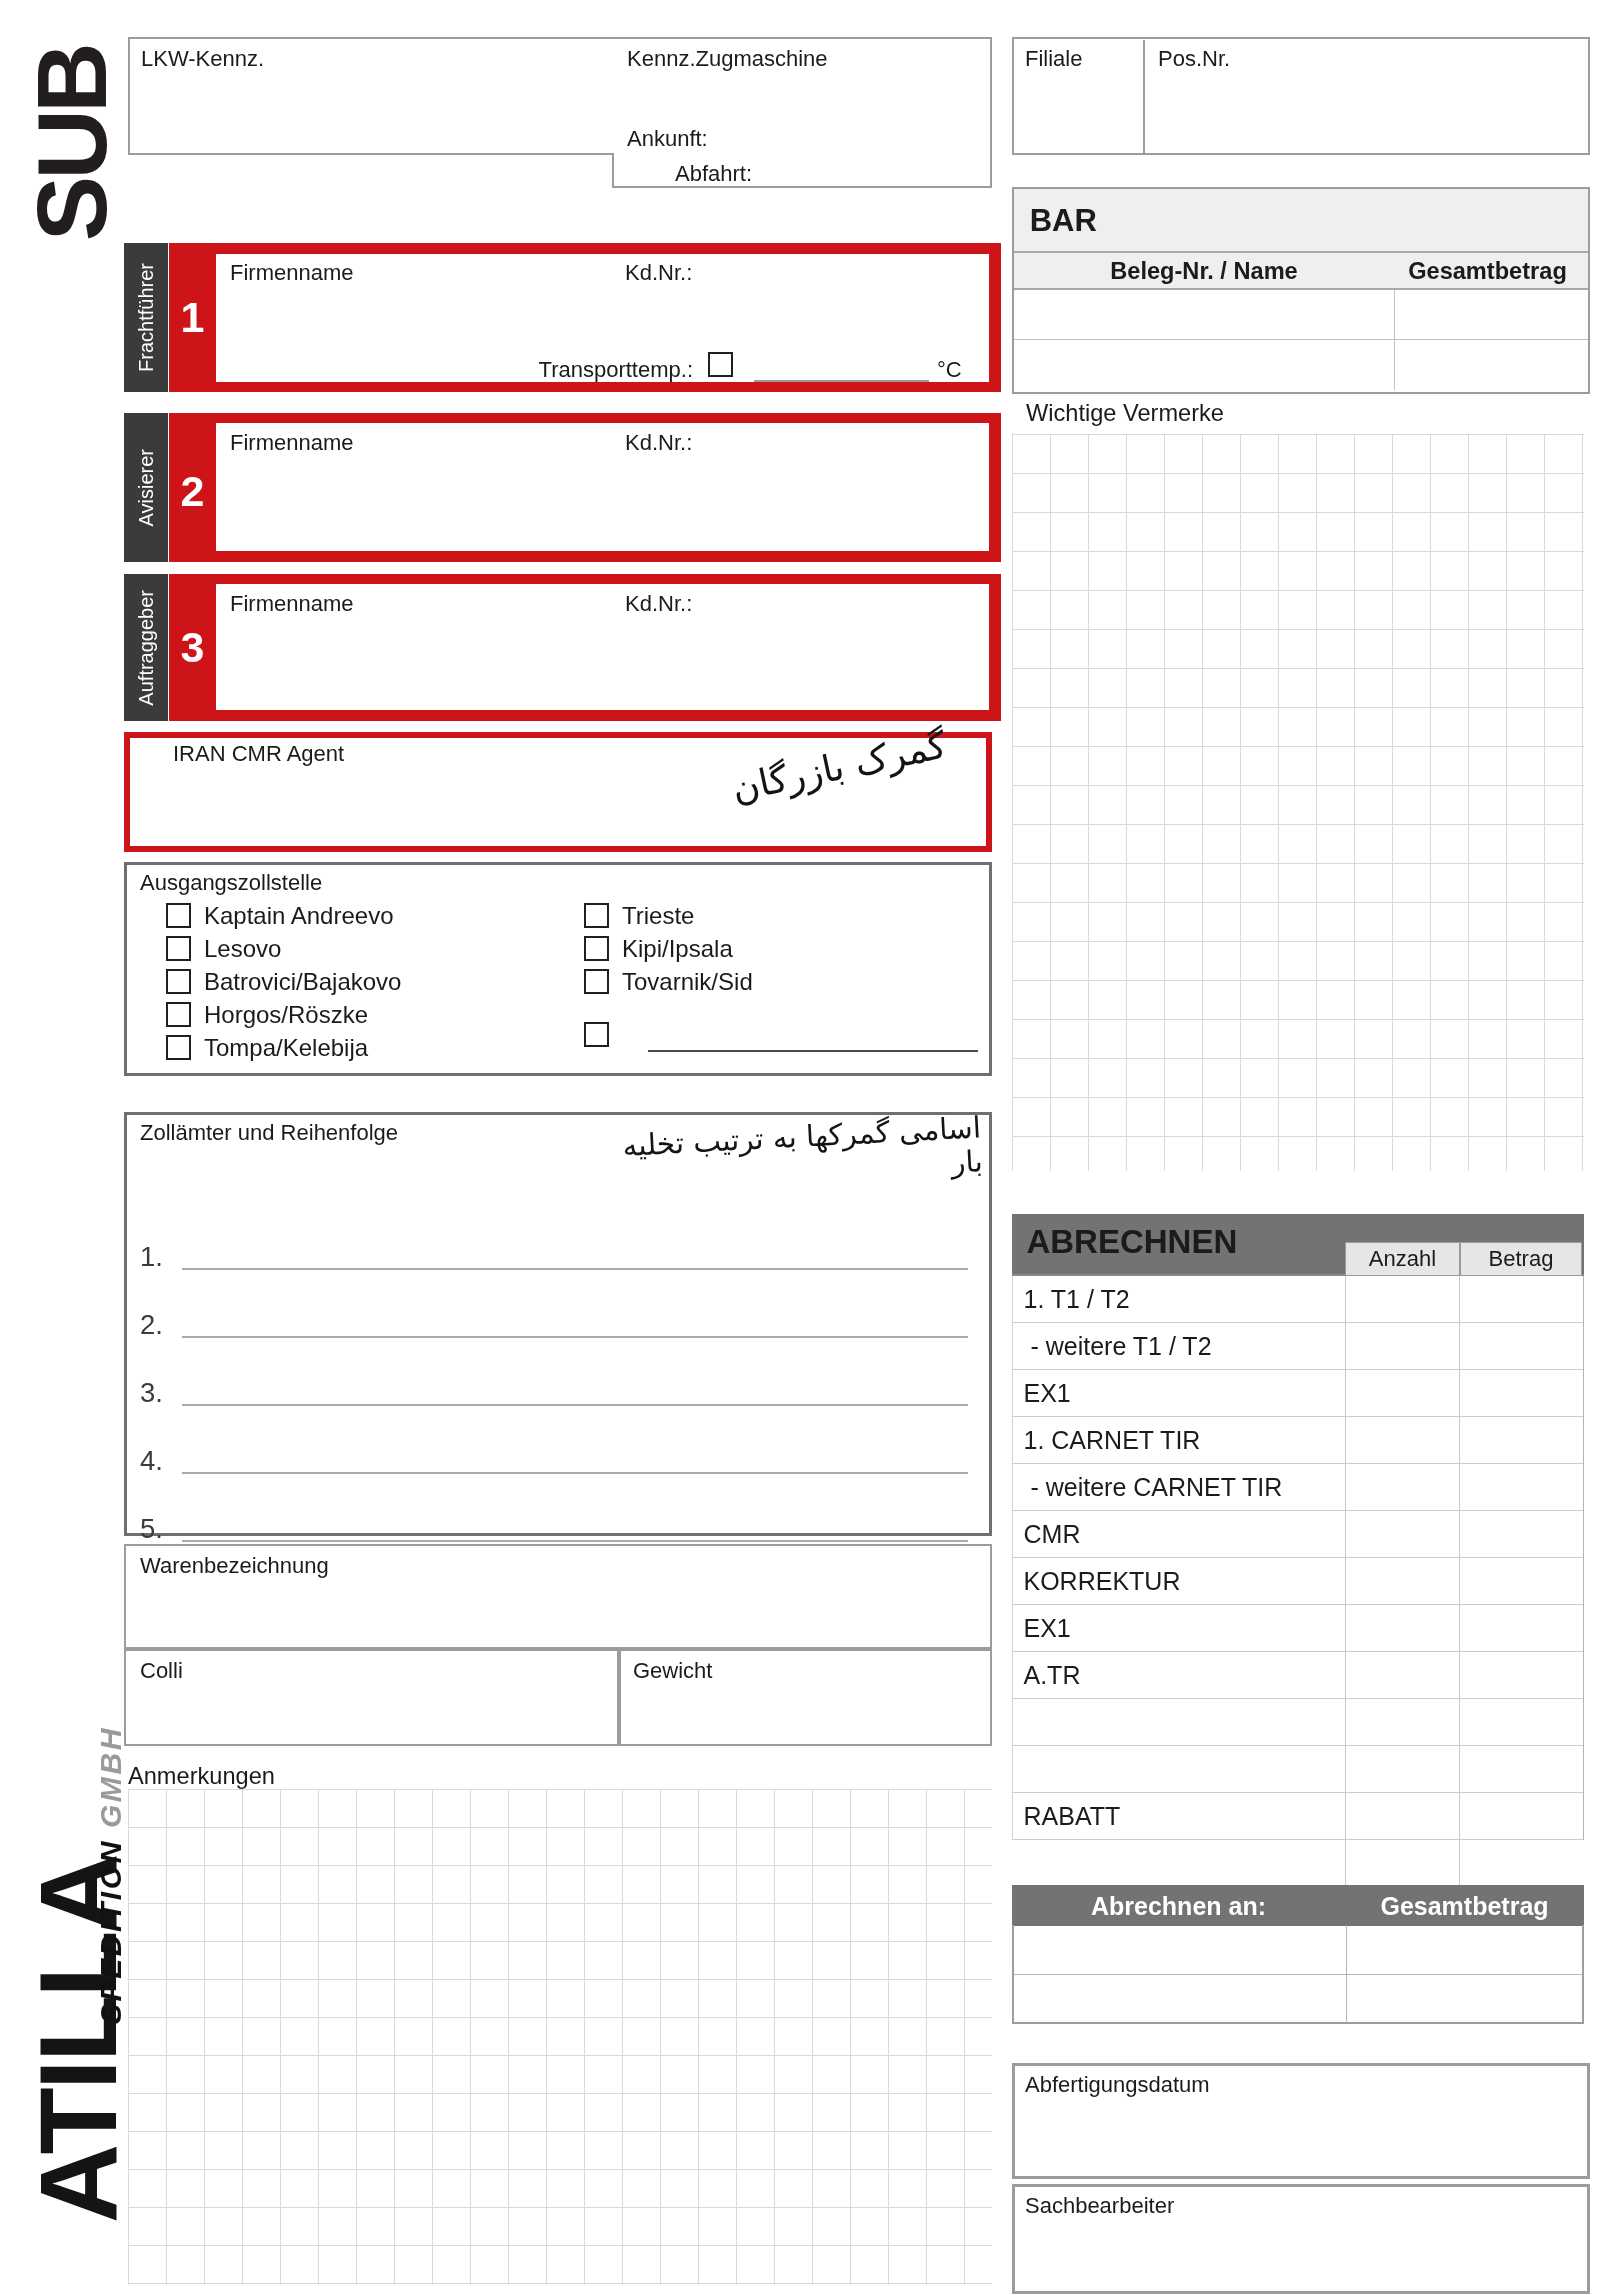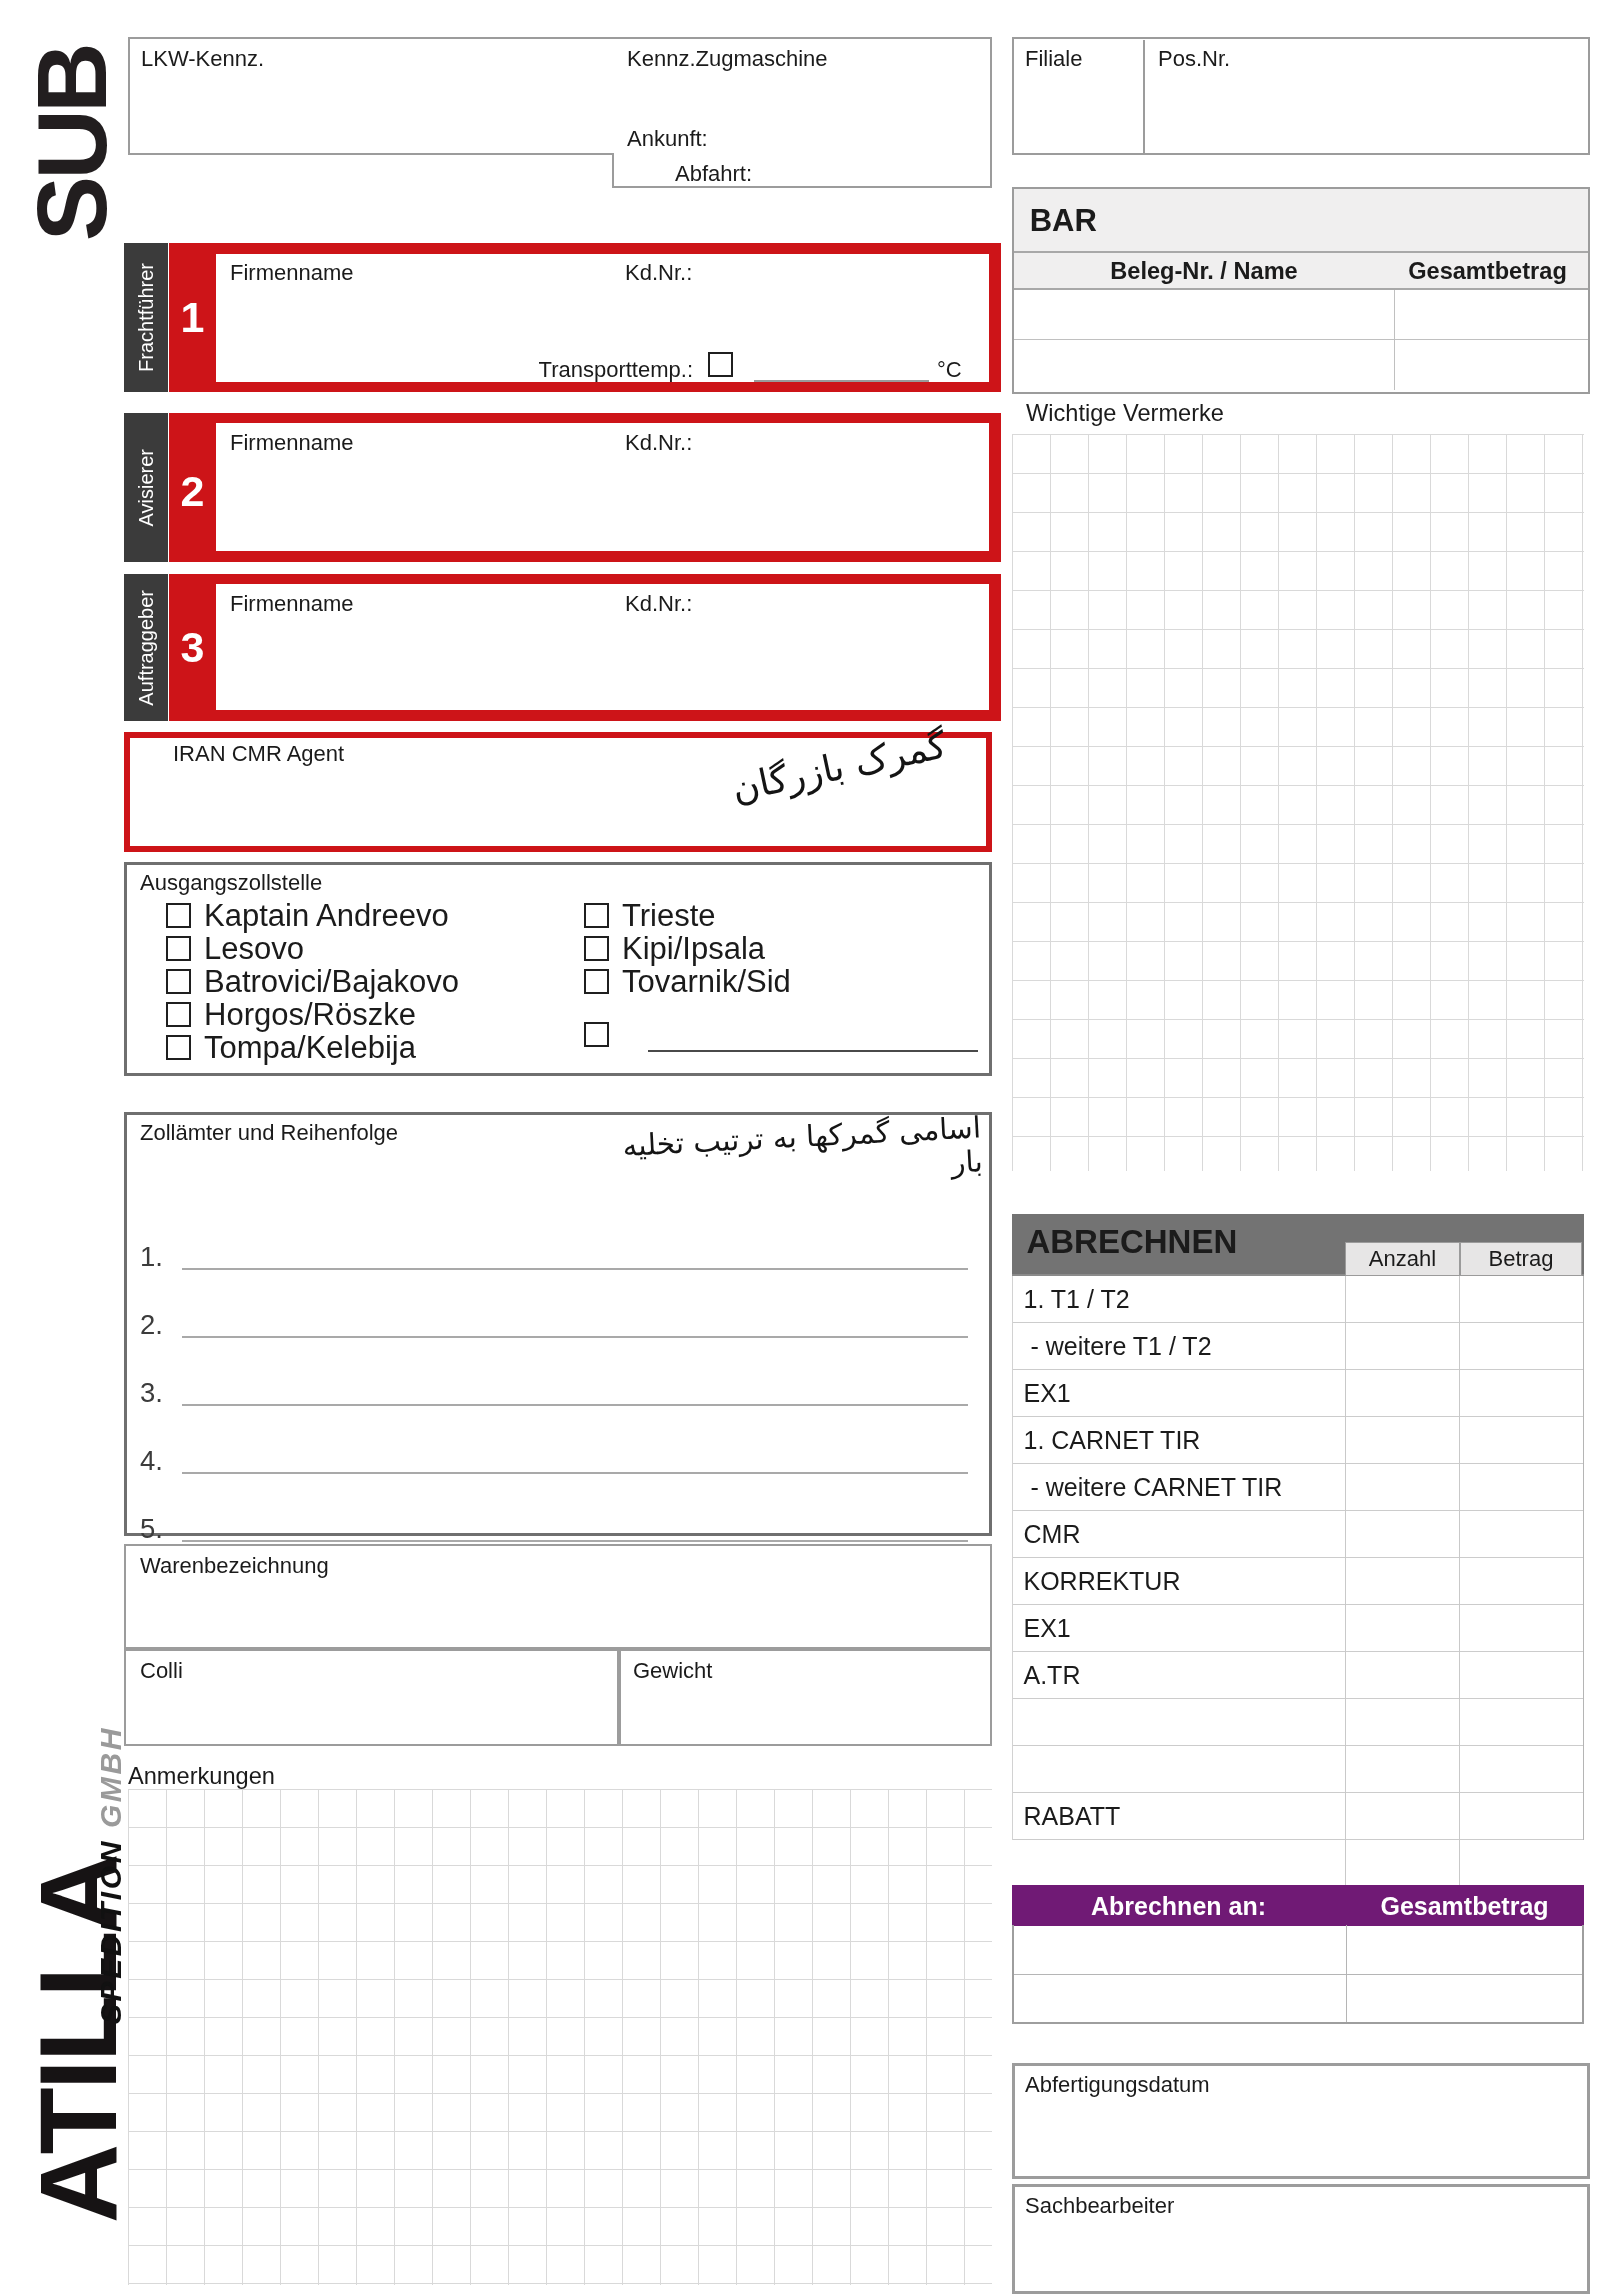--- a/index.html
+++ b/index.html
@@ -17,21 +17,21 @@
   .cb{position:absolute;width:25px;height:25px;border:2px solid #1f1f1f;background:#fff;box-sizing:border-box;}
   .grid{position:absolute;background-image:
     repeating-linear-gradient(to right,#d9d9d9 0 1.3px,transparent 1.3px 38px),
     repeating-linear-gradient(to bottom,#d9d9d9 0 1.3px,transparent 1.3px 39px);}
   .grid2{position:absolute;background-image:
     repeating-linear-gradient(to right,#d9d9d9 0 1.3px,transparent 1.3px 38px),
     repeating-linear-gradient(to bottom,#d9d9d9 0 1.3px,transparent 1.3px 38px);}
   .hairline{position:absolute;border-bottom:2px solid #9a9a9a;height:0;}
   .cbrow{display:flex;align-items:center;height:33px;gap:13px;}
   .cbrow .cbi{width:25px;height:25px;border:2px solid #1f1f1f;background:#fff;box-sizing:border-box;flex:0 0 auto;}
-  .cbrow .cbl{font-size:31px;white-space:nowrap;}
+  .cbrow .cbl{font-size:24px;white-space:nowrap;}
   .zline{display:flex;align-items:flex-end;height:68px;}
   .zline .num{font-size:27.5px;color:#3c3c3c;width:42px;flex:0 0 auto;}
   .zline .ln{flex:1;height:0;border-bottom:2px solid #a9a9a9;margin-bottom:2.6px;}
   .abr-row{height:47px;line-height:47px;border-bottom:1.3px solid #cccccc;font-size:25px;padding-left:10.5px;box-sizing:border-box;white-space:nowrap;}
   .hand{font-family:"DejaVu Sans",sans-serif;direction:rtl;color:#141414;}
   .hdrcell{position:absolute;background:#e7e6e6;border:1.3px solid #9b9b9b;box-sizing:border-box;font-size:22px;text-align:center;}
 </style>
 </head>
 <body>
 
@@ -235,21 +235,21 @@
       <div class="abr-row">A.TR</div>
 
       <div class="abr-row"></div>
 
       <div class="abr-row"></div>
 
       <div class="abr-row">RABATT</div>
     </div>
   <div class="abs" style="left:1345px;top:1276px;width:1.3px;height:609px;background:#c9c9c9;"></div>
   <div class="abs" style="left:1459px;top:1276px;width:1.3px;height:609px;background:#c9c9c9;"></div>
-  <div class="abs" style="left:1012px;top:1885px;width:572px;height:41px;background:#701a75;">
+  <div class="abs" style="left:1012px;top:1885px;width:572px;height:41px;background:#737373;">
     <span style="position:absolute;left:0;top:6.5px;width:333px;text-align:center;color:#fff;font-weight:bold;font-size:25px;">Abrechnen an:</span>
     <span style="position:absolute;left:333px;top:6.5px;width:239px;text-align:center;color:#fff;font-weight:bold;font-size:25px;">Gesamtbetrag</span>
   </div>
   <div class="abs" style="left:1012px;top:1925px;width:572px;height:99px;border:2px solid #9e9e9e;border-top:none;box-sizing:border-box;">
     <div style="position:absolute;left:0;top:0;width:100%;height:50px;border-bottom:1.3px solid #b5b5b5;box-sizing:border-box;"></div>
     <div style="position:absolute;left:0;top:50px;width:100%;height:48px;"></div>
     <div style="position:absolute;left:332px;top:0;width:1.3px;height:97px;background:#b5b5b5;"></div>
   </div>
 
   <div class="box" style="left:1012px;top:2063px;width:578px;height:116px;border-width:3.3px;"></div>

